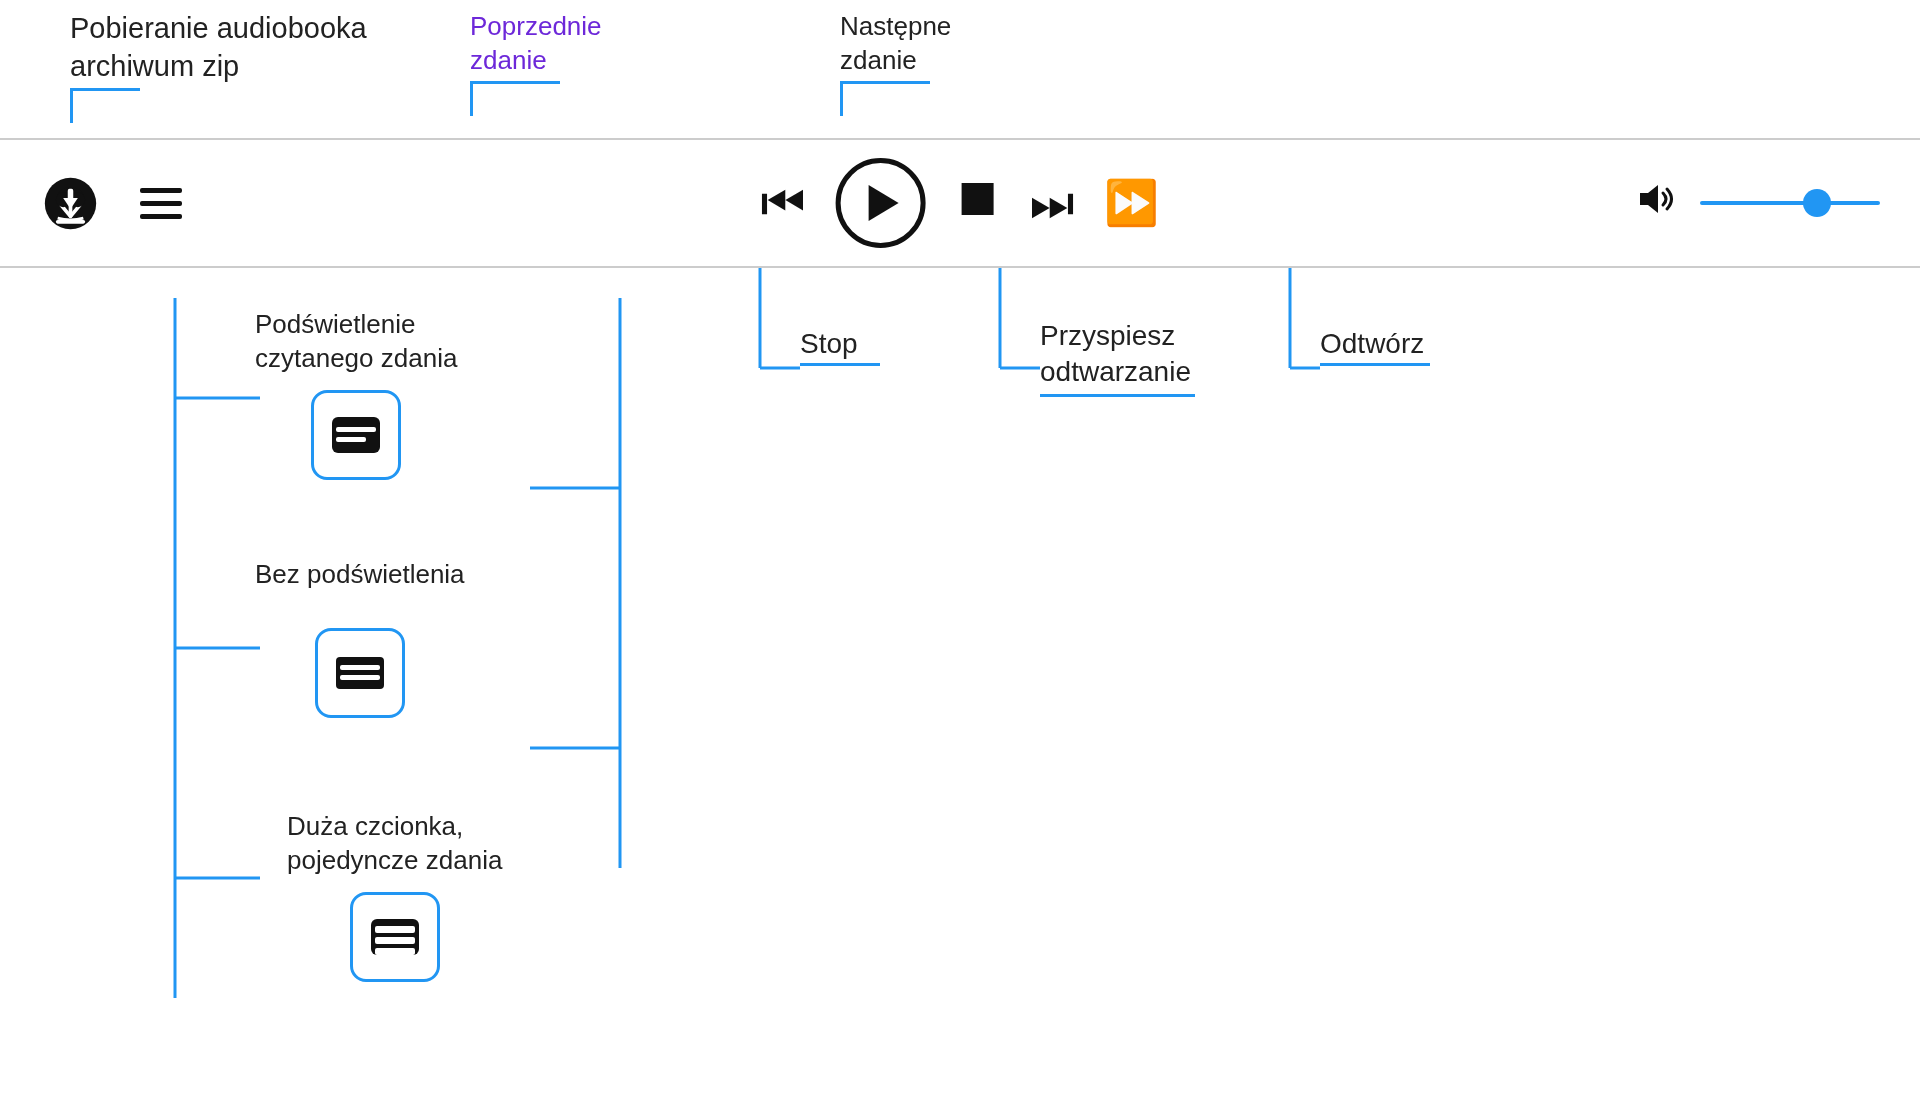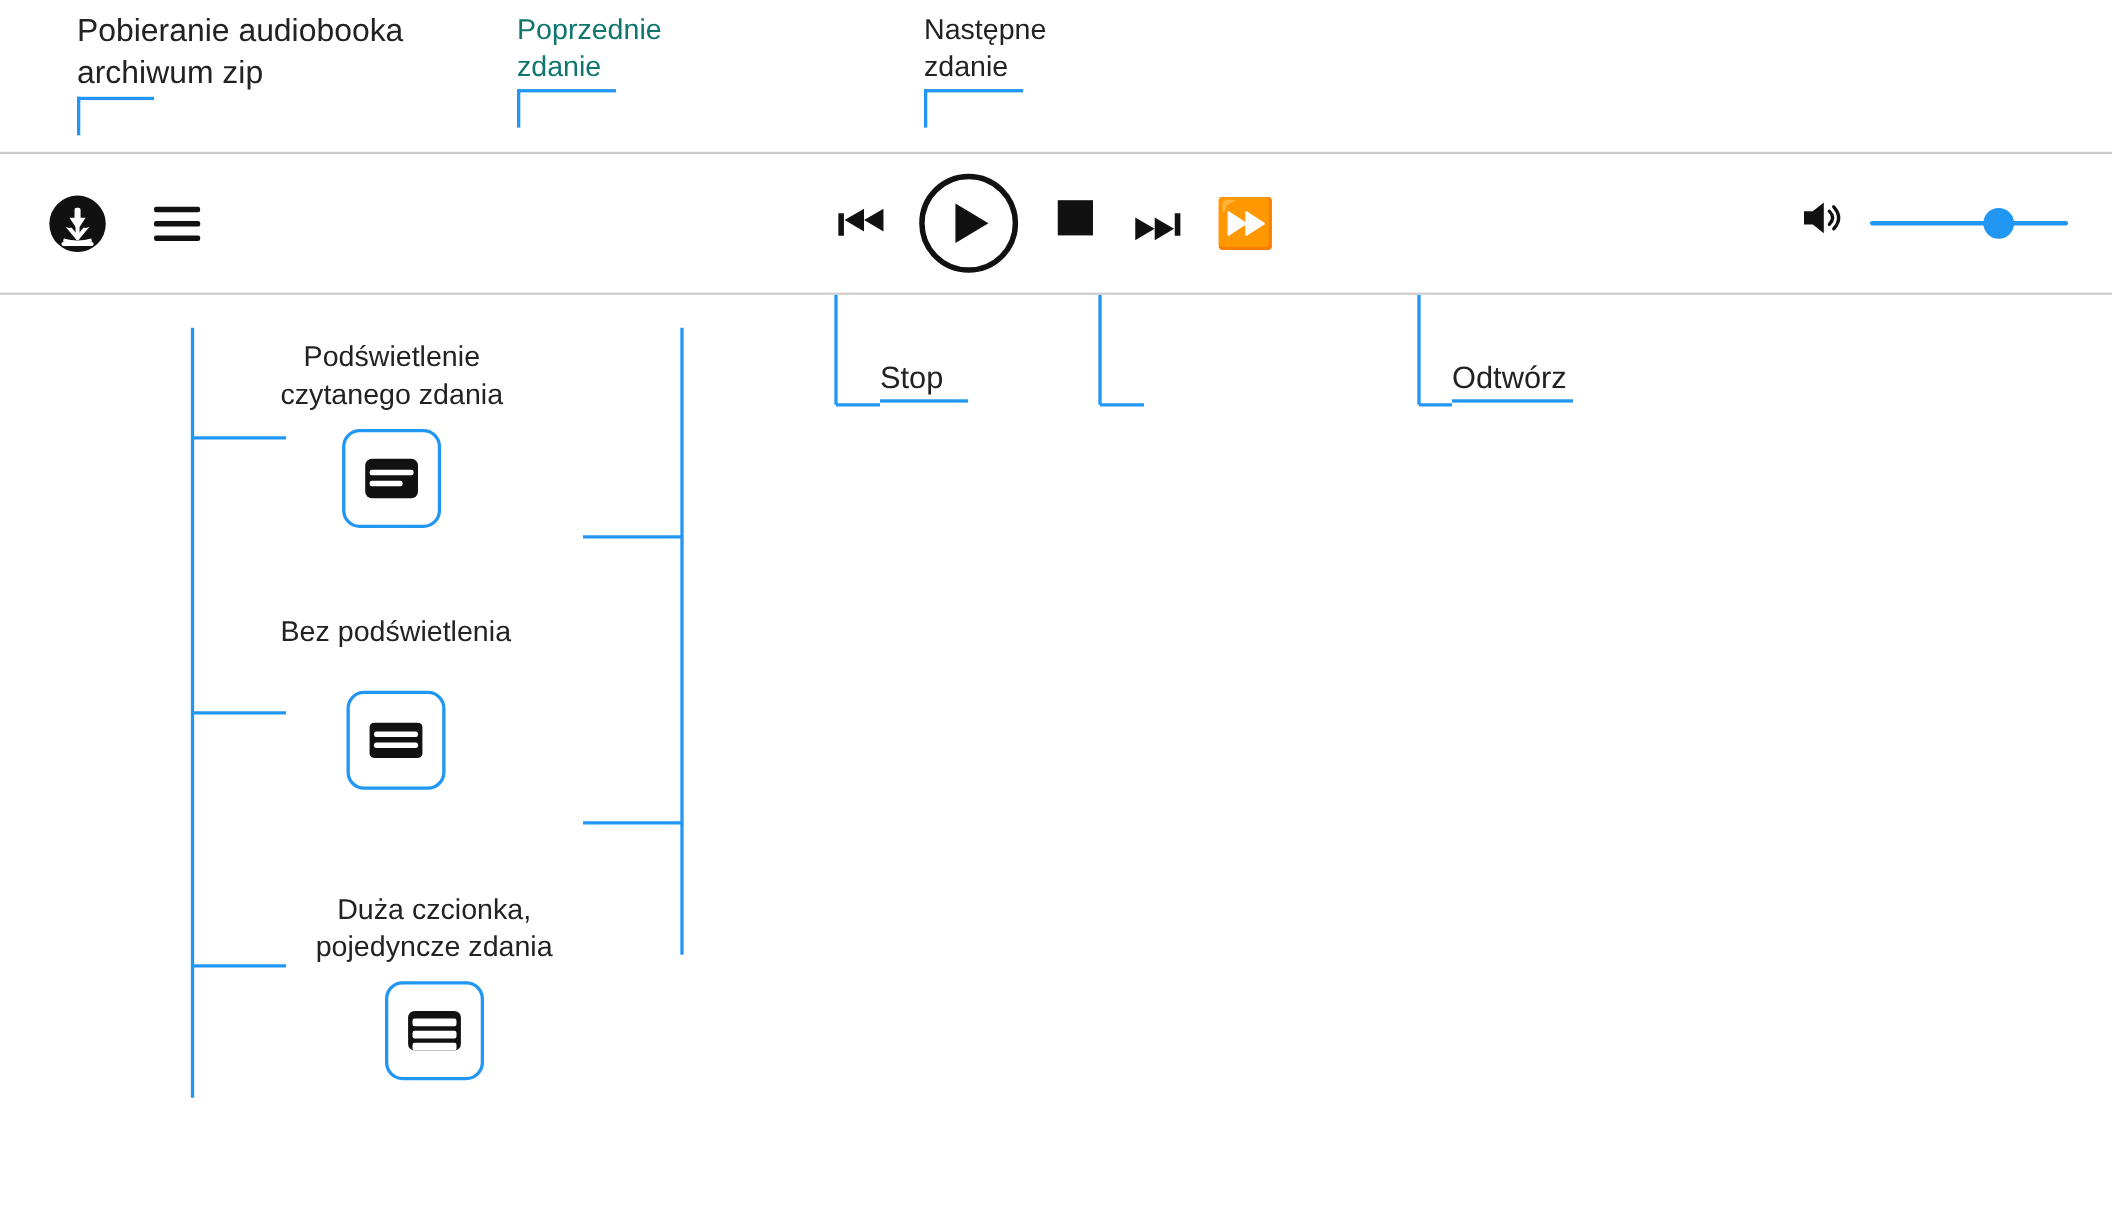--- a/index.html
+++ b/index.html
@@ -137,21 +137,20 @@
     .diagram-node {
       position: absolute;
       display: flex;
       flex-direction: column;
       align-items: center;
     }
 
     .node-label {
       font-size: 26px;
       color: #222;
-      text-align: center;
       margin-bottom: 14px;
       line-height: 1.3;
     }
 
     .node-icon-box {
       width: 90px;
       height: 90px;
       border: 3px solid #2196F3;
       border-radius: 16px;
       display: flex;
@@ -190,21 +189,21 @@
   </style>
 </head>
 <body>
 
 <div style="position:absolute; top:10px; left:70px; font-size:29px; color:#222; line-height:1.3;">
   <span style="white-space:pre-line;">Pobieranie audiobooka
 archiwum zip</span>
   <div style="position:absolute; bottom:-38px; left:0; border-left:3px solid #2196F3; border-top:3px solid #2196F3; width:70px; height:35px;"></div>
 </div>
 
-<div style="position:absolute; top:10px; left:470px; font-size:26px; color:#0f766e; line-height:1.3;">
+<div style="position:absolute; top:10px; left:470px; font-size:26px; color:#6d28d9; line-height:1.3;">
   <span>Poprzednie<br>zdanie</span>
   <div style="position:absolute; bottom:-38px; left:0; border-left:3px solid #2196F3; border-top:3px solid #2196F3; width:90px; height:35px;"></div>
 </div>
 
 <div style="position:absolute; top:10px; left:840px; font-size:26px; color:#222; line-height:1.3;">
   <span>Następne<br>zdanie</span>
   <div style="position:absolute; bottom:-38px; left:0; border-left:3px solid #2196F3; border-top:3px solid #2196F3; width:90px; height:35px;"></div>
 </div>
 
 <div class="toolbar">
@@ -291,20 +290,24 @@
 
     <line x1="1290" y1="0" x2="1290" y2="100" stroke="#2196F3" stroke-width="3"></line>
     <line x1="1290" y1="100" x2="1320" y2="100" stroke="#2196F3" stroke-width="3"></line>
   </svg>
 
   <div style="position:absolute; top:60px; left:800px; font-size:28px; color:#222;">
     <span>Stop</span>
     <div style="position:absolute; bottom:-6px; left:0; border-bottom:3px solid #2196F3; width:80px;"></div>
   </div>
 
+  <div style="position:absolute; top:50px; left:1040px; font-size:28px; color:#222; line-height:1.3;">
+    <span>Przyspiesz<br>odtwarzanie</span>
+    <div style="position:absolute; bottom:-6px; left:0; border-bottom:3px solid #2196F3; width:155px;"></div>
+  </div>
 
   <div style="position:absolute; top:60px; left:1320px; font-size:28px; color:#222;">
     <span>Odtwórz</span>
     <div style="position:absolute; bottom:-6px; left:0; border-bottom:3px solid #2196F3; width:110px;"></div>
   </div>
 
   <div class="diagram-node" style="position:absolute; left:255px; top:40px;">
     <div class="node-label">Podświetlenie<br>czytanego zdania</div>
     <div class="node-icon-box">
       <svg viewBox="0 0 56 56" fill="none">

